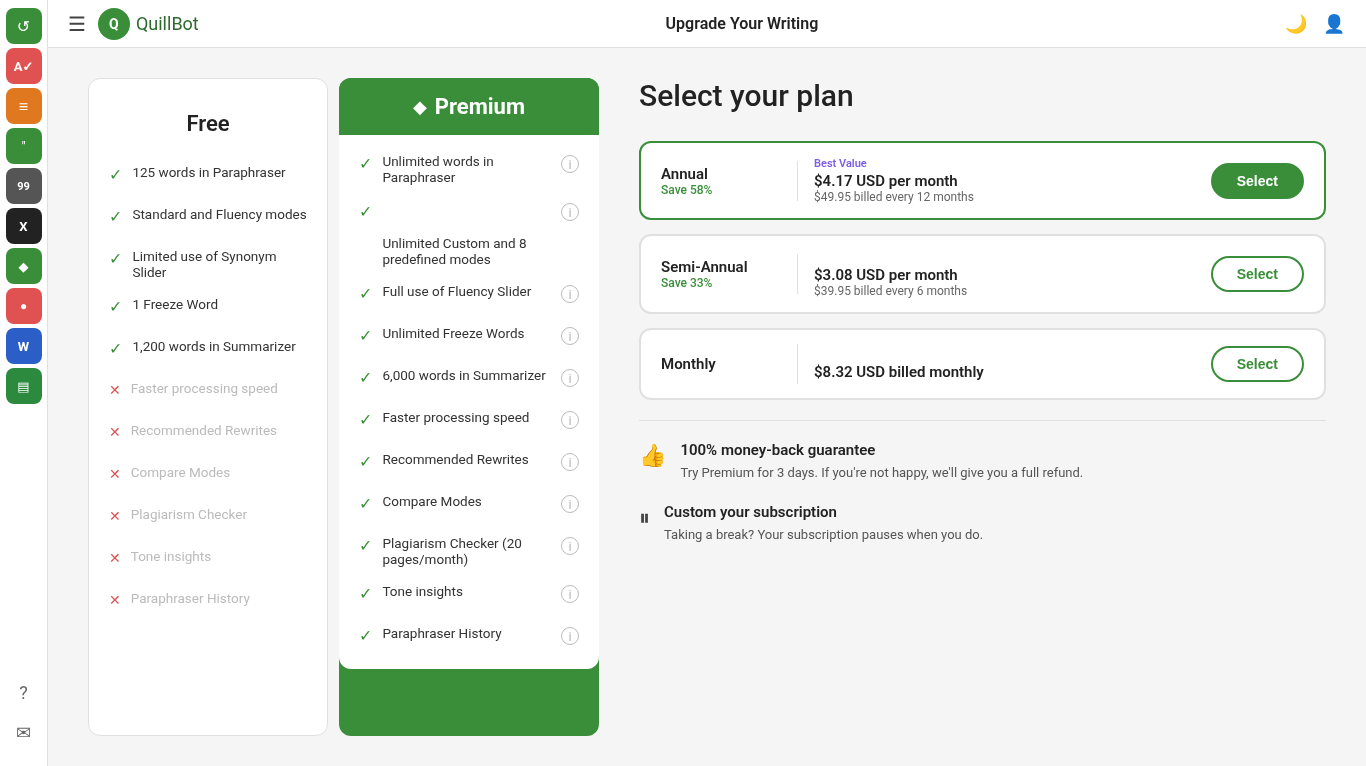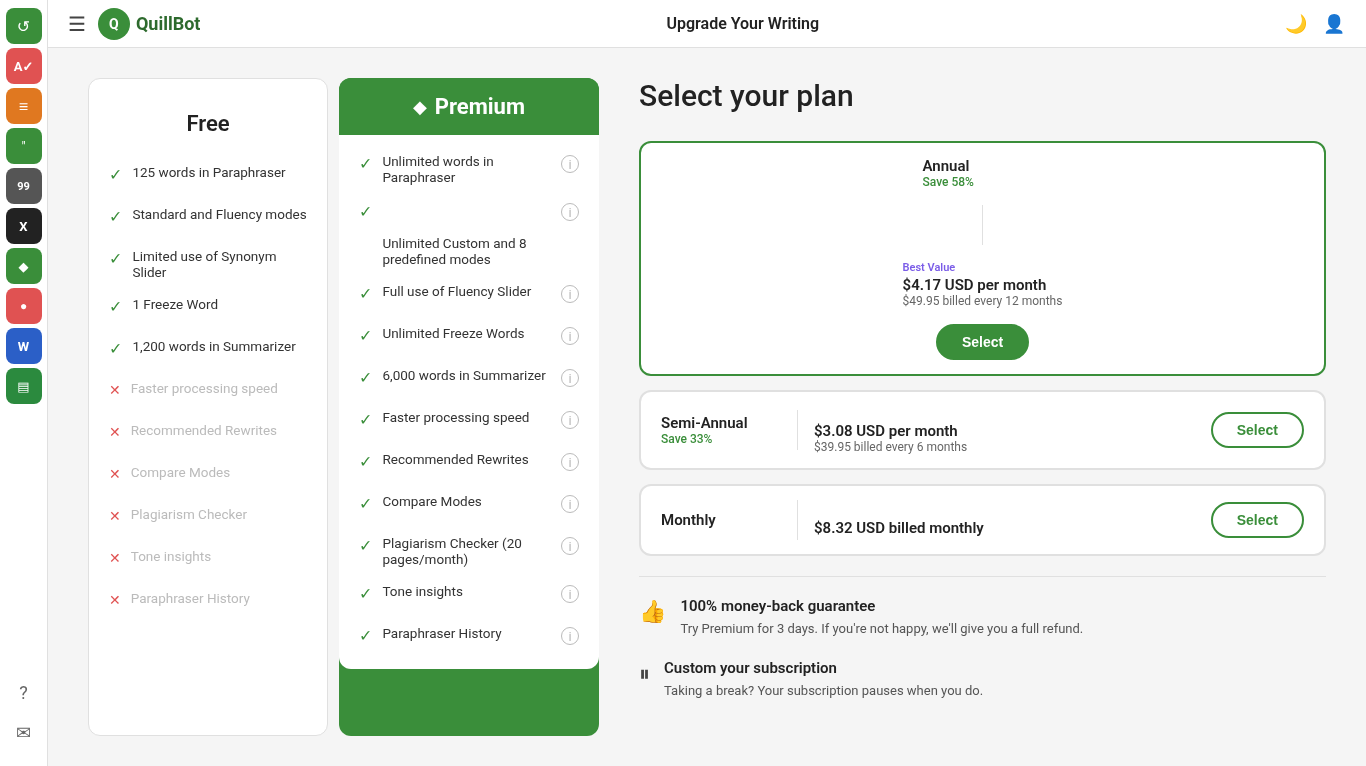--- a/index.html
+++ b/index.html
@@ -60,21 +60,21 @@
       justify-content: space-between;
       padding: 0 20px;
       flex-shrink: 0;
     }
     .topbar-left { display: flex; align-items: center; gap: 12px; }
     .topbar-title { font-size: 16px; font-weight: 600; color: #222; }
     .topbar-right { display: flex; align-items: center; gap: 16px; }
     .hamburger { font-size: 20px; cursor: pointer; color: #444; }
     .logo-area { display: flex; align-items: center; gap: 6px; }
     .logo-icon { width: 32px; height: 32px; background: #3a8e3a; border-radius: 50%; display: flex; align-items: center; justify-content: center; color: #fff; font-size: 14px; font-weight: bold; }
-    .logo-text { font-size: 18px; font-weight: 700; color: #2d6a2d; }
+    .logo-text { font-size: 18px; font-weight: 400; color: #2d6a2d; }
 
     
     .content {
       flex: 1;
       display: flex;
       overflow: auto;
       padding: 30px 40px;
       gap: 40px;
     }
 
@@ -163,21 +163,20 @@
       border-radius: 12px;
       display: flex;
       align-items: center;
       padding: 14px 20px;
       margin-bottom: 14px;
       gap: 16px;
       cursor: pointer;
     }
     .plan-option.active {
       border-color: #3a8e3a;
-      flex-direction: column;
     }
     .plan-option-name {
       min-width: 120px;
     }
     .plan-option-name-title {
       font-size: 15px;
       font-weight: 600;
       color: #222;
     }
     .plan-option-save {

